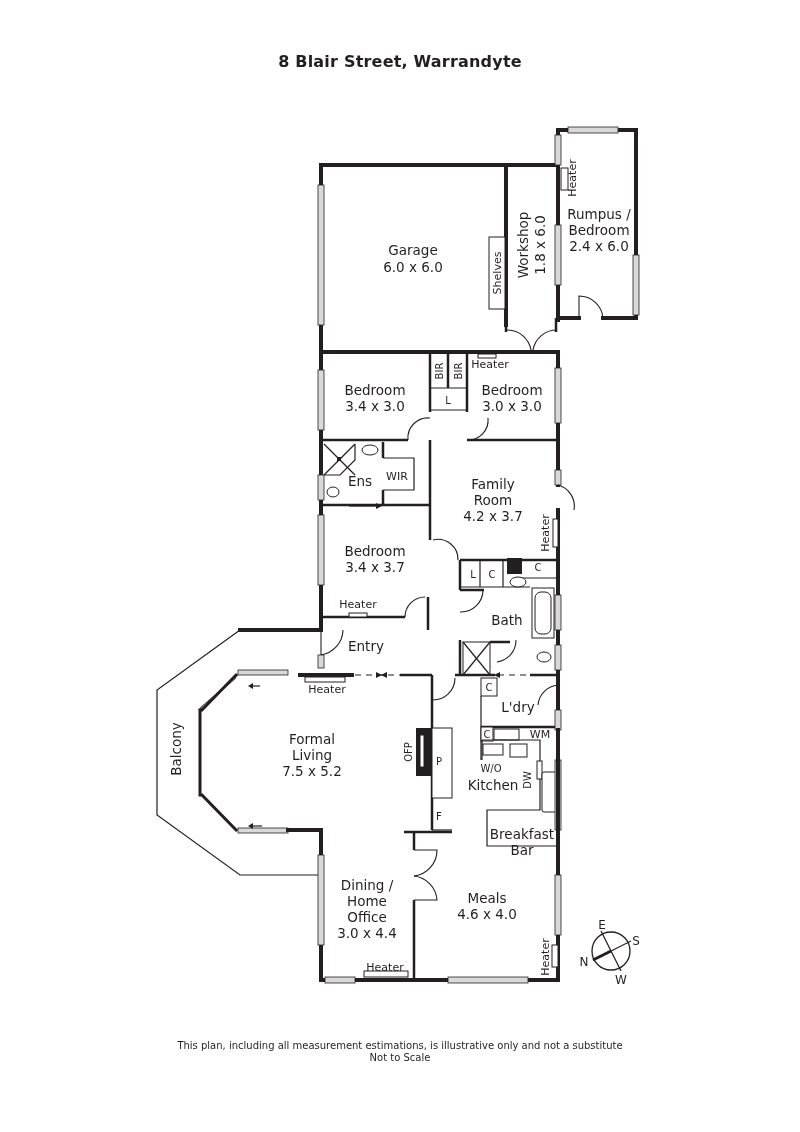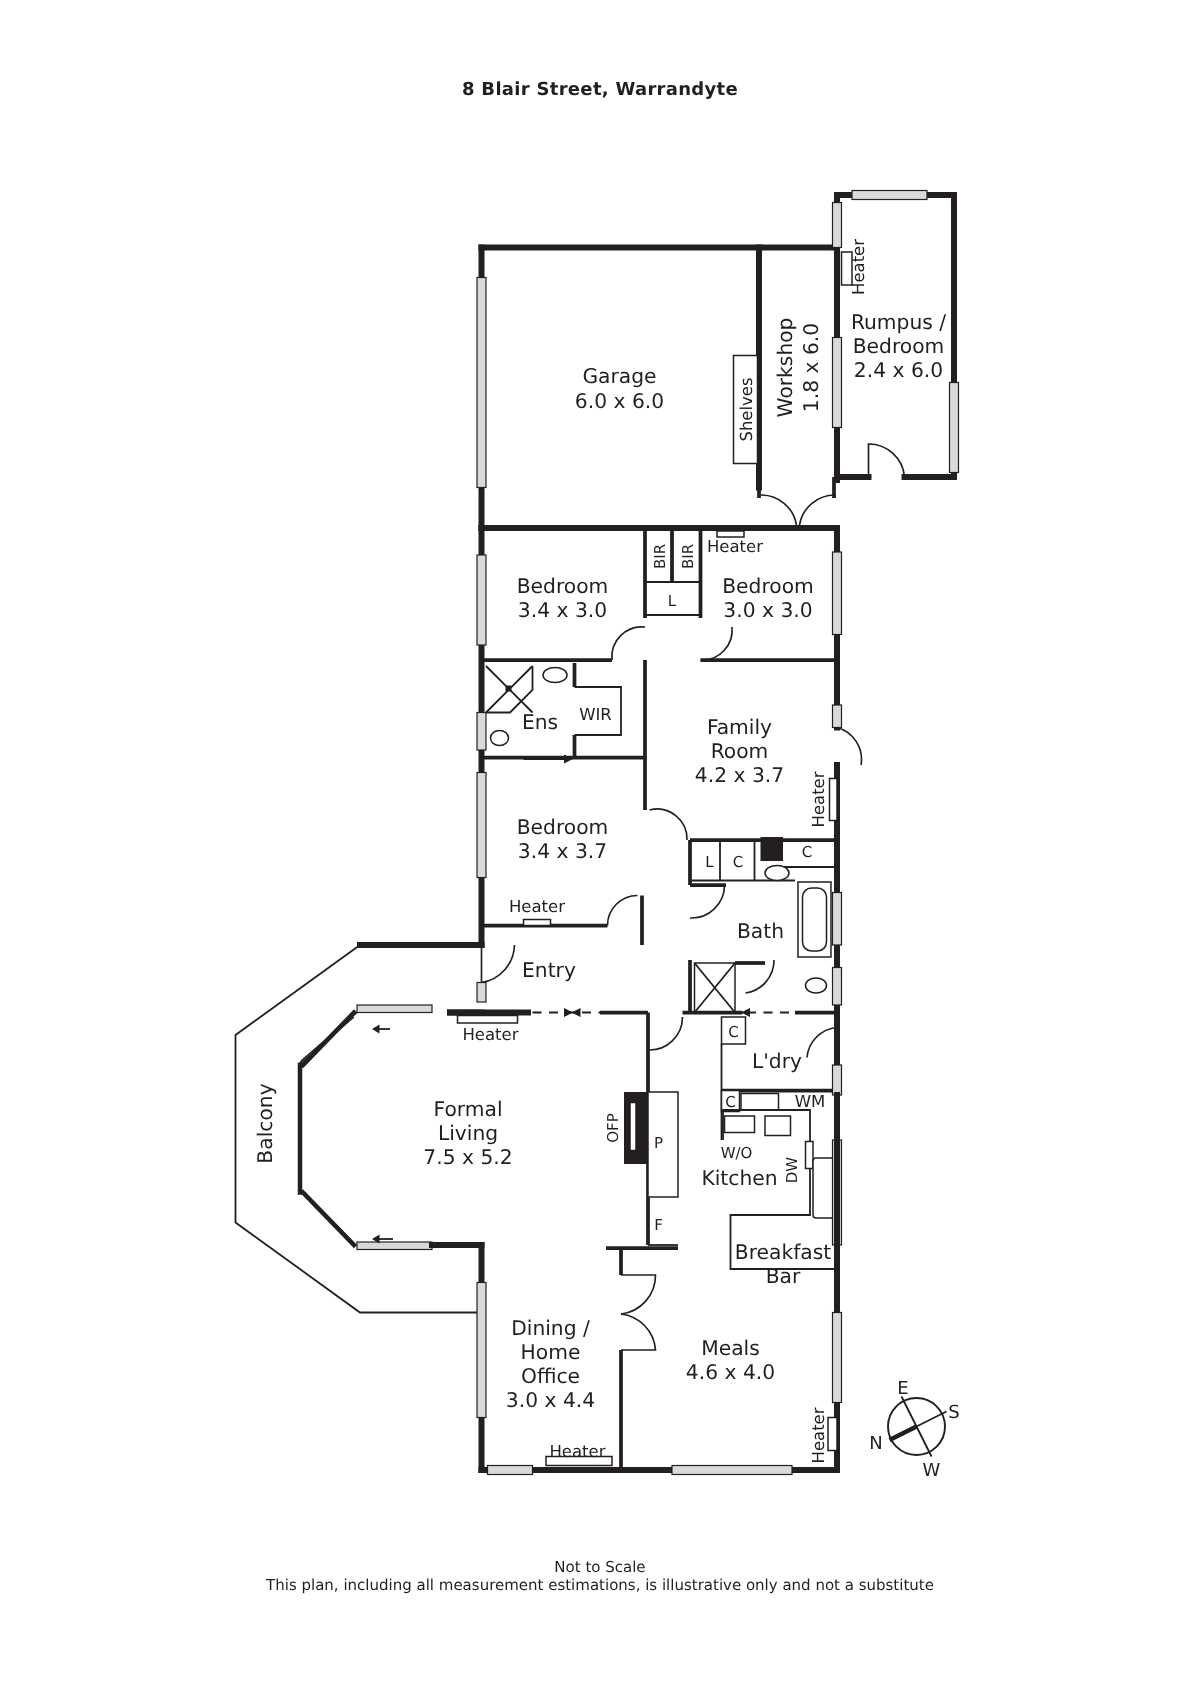--- a/index.html
+++ b/index.html
@@ -1,17 +1,17 @@
 <!DOCTYPE html>
 <html><head>
 <meta charset="utf-8">
 <style>
   html, body { margin:0; padding:0; background:#ffffff; }
   body { width:800px; height:1132px; position:relative; overflow:hidden; font-family:"DejaVu Sans", sans-serif; color:#231f20; }
-  .title { position:absolute; left:0; top:52px; width:800px; text-align:center; font-size:12px; font-weight:bold; letter-spacing:0.2px; }
+  .title { position:absolute; left:0; top:52px; width:800px; text-align:center; font-size:16px; font-weight:bold; letter-spacing:0.2px; }
   .plan { position:absolute; left:0; top:0; }
   .wall { stroke:#231f20; stroke-width:4; fill:none; stroke-linecap:square; }
   .iwall { stroke:#231f20; stroke-width:2.5; fill:none; }
   .thin { stroke:#231f20; stroke-width:1.2; fill:none; }
   .win { fill:#d9d9d9; stroke:#231f20; stroke-width:0.8; }
   .door { stroke:#231f20; stroke-width:1.1; fill:none; }
   .dash { stroke:#231f20; stroke-width:1.2; stroke-dasharray:6 5; fill:none; }
   .fix { fill:#ffffff; stroke:#231f20; stroke-width:1; }
   .dark { fill:#231f20; }
   .lbl { font-size:13.5px; text-anchor:middle; fill:#231f20; }
@@ -258,15 +258,15 @@
     <line x1="631" y1="941" x2="611" y2="951" stroke="#231f20" stroke-width="1.2"></line>
     <line x1="611" y1="951" x2="593" y2="960" stroke="#231f20" stroke-width="3"></line>
     <text class="slbl" x="602" y="929" style="font-size:12px">E</text>
     <text class="slbl" x="636" y="945" style="font-size:12px">S</text>
     <text class="slbl" x="584" y="966" style="font-size:12px">N</text>
     <text class="slbl" x="621" y="984" style="font-size:12px">W</text>
   </g>
 </svg>
 
 <div class="footer">
+  <div>This plan, including all measurement estimations, is illustrative only and not a substitute</div>
   <div>Not to Scale</div>
-  <div>This plan, including all measurement estimations, is illustrative only and not a substitute</div>
 </div>
 
 </body></html>

